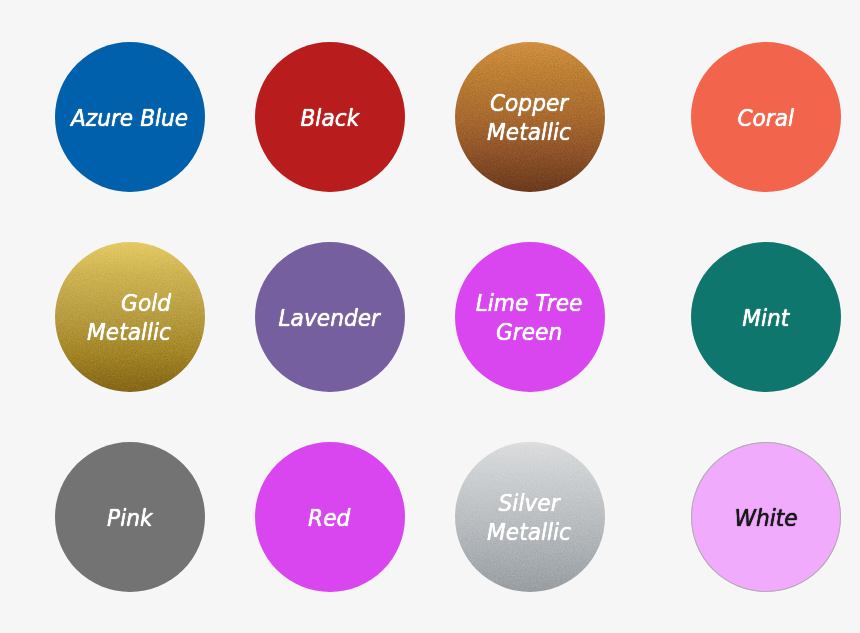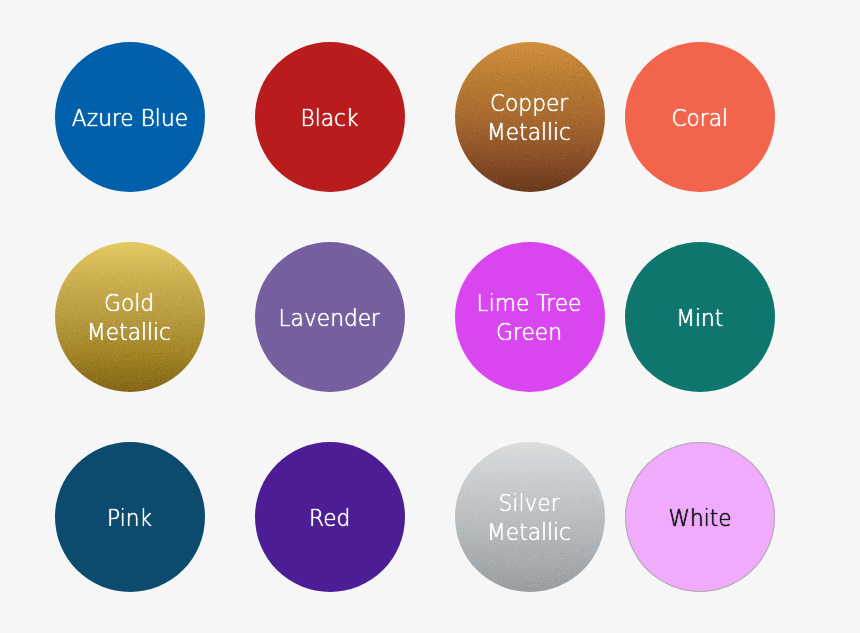--- a/index.html
+++ b/index.html
@@ -7,21 +7,21 @@
   body {
     width:860px; height:633px;
     background:#f6f6f6;
     font-family:"DejaVu Sans", sans-serif;
     font-weight:200;
     overflow:hidden;
     -webkit-font-smoothing:antialiased;
   }
   #swatch-grid {
     position:relative;
-    width:800px; height:633px;
+    width:800px; height:633px;font-style:italic;
   }
   .swatch {
     position:absolute;
     width:150px; height:150px;
     border-radius:50%;
     display:flex;
     align-items:center;
     justify-content:center;
     text-align:center;
     overflow:hidden;
@@ -42,21 +42,21 @@
     font-weight:200;
     line-height:29px;
     letter-spacing:0px;
     color:#ffffff;
     white-space:pre-line;
     transform:scaleX(0.953) translateY(1.3px);
     text-shadow:0 0 0.9px currentColor, 0 0 0.9px currentColor;
   }
   
   .c0 { left:54.5px; }  .c1 { left:254.5px; }
-  .c2 { left:454.5px;align-items:center; } .c3 { left:625px; }
+  .c2 { left:454.5px;align-items:center; } .c3 { left:691px; }
   
   .r0 { top:42px; } .r1 { top:242px; } .r2 { top:442px; }
 
   svg.filter-defs { position:absolute; width:0; height:0; overflow:hidden; }
 </style>
 </head>
 <body style="background: rgb(246, 246, 246);">
 
 <svg class="filter-defs" aria-hidden="true">
   <defs>
@@ -80,44 +80,44 @@
   <div class="swatch c2 r0" style="background: linear-gradient(rgb(210, 144, 63) 0%, rgb(206, 140, 62) 2.7%, rgb(188, 127, 51) 21.3%, rgb(168, 105, 47) 50%, rgb(142, 83, 40) 73.3%, rgb(112, 61, 31) 95.3%, rgb(107, 57, 28) 100%);">
     <div class="grain"></div>
     <div class="swatch-label" style="color: rgb(255, 255, 255);">Copper
 Metallic</div>
   </div>
 
   <div class="swatch c3 r0" style="background: rgb(242, 100, 75);">
     <div class="swatch-label" style="color: rgb(255, 255, 255);">Coral</div>
   </div>
 
-  <div class="swatch c0 r1" style="background: linear-gradient(rgb(228, 202, 99) 0%, rgb(227, 201, 98) 1.3%, rgb(206, 179, 82) 21.3%, rgb(183, 155, 64) 50%, rgb(162, 132, 37) 74.7%, rgb(138, 107, 26) 94%, rgb(134, 103, 22) 100%);">
+  <div class="swatch c0 r1" style="background: linear-gradient(rgb(228, 202, 99) 0%, rgb(227, 201, 98) 1.3%, rgb(206, 179, 82) 21.3%, rgb(183, 155, 64) 50%, rgb(162, 132, 37) 74.7%, rgb(138, 107, 26) 94%, rgb(134, 103, 22) 100%); text-align: right;">
     <div class="grain"></div>
     <div class="swatch-label" style="color: rgb(255, 255, 255);">Gold
 Metallic</div>
   </div>
 
   <div class="swatch c1 r1" style="background: rgb(117, 95, 159); text-align: center;">
     <div class="swatch-label" style="color: rgb(255, 255, 255);">Lavender</div>
   </div>
 
   <div class="swatch c2 r1" style="background: #d946ef;">
     <div class="swatch-label" style="color: rgb(255, 255, 255);">Lime Tree
 Green</div>
   </div>
 
   <div class="swatch c3 r1" style="background: #0f766e;">
     <div class="swatch-label" style="color: rgb(255, 255, 255);">Mint</div>
   </div>
 
-  <div class="swatch c0 r2" style="background: #0c4a6e; text-align: center;">
+  <div class="swatch c0 r2" style="background: #737373; text-align: center;">
     <div class="swatch-label" style="color: rgb(255, 255, 255);">Pink</div>
   </div>
 
-  <div class="swatch c1 r2" style="background: #4c1d95;">
+  <div class="swatch c1 r2" style="background: #d946ef;">
     <div class="swatch-label" style="color: rgb(255, 255, 255);">Red</div>
   </div>
 
   <div class="swatch c2 r2" style="background: linear-gradient(rgb(220, 222, 223) 0%, rgb(216, 218, 219) 4%, rgb(205, 208, 210) 21.3%, rgb(187, 191, 194) 50%, rgb(170, 175, 179) 74.7%, rgb(156, 161, 165) 94%, rgb(152, 157, 161) 100%);">
     <div class="grain"></div>
     <div class="swatch-label" style="color: rgb(255, 255, 255);">Silver
 Metallic</div>
   </div>
 
   <div class="swatch c3 r2" style="background: #f0abfc; box-shadow: rgb(174, 174, 174) 0px 0px 0px 1px inset;">

